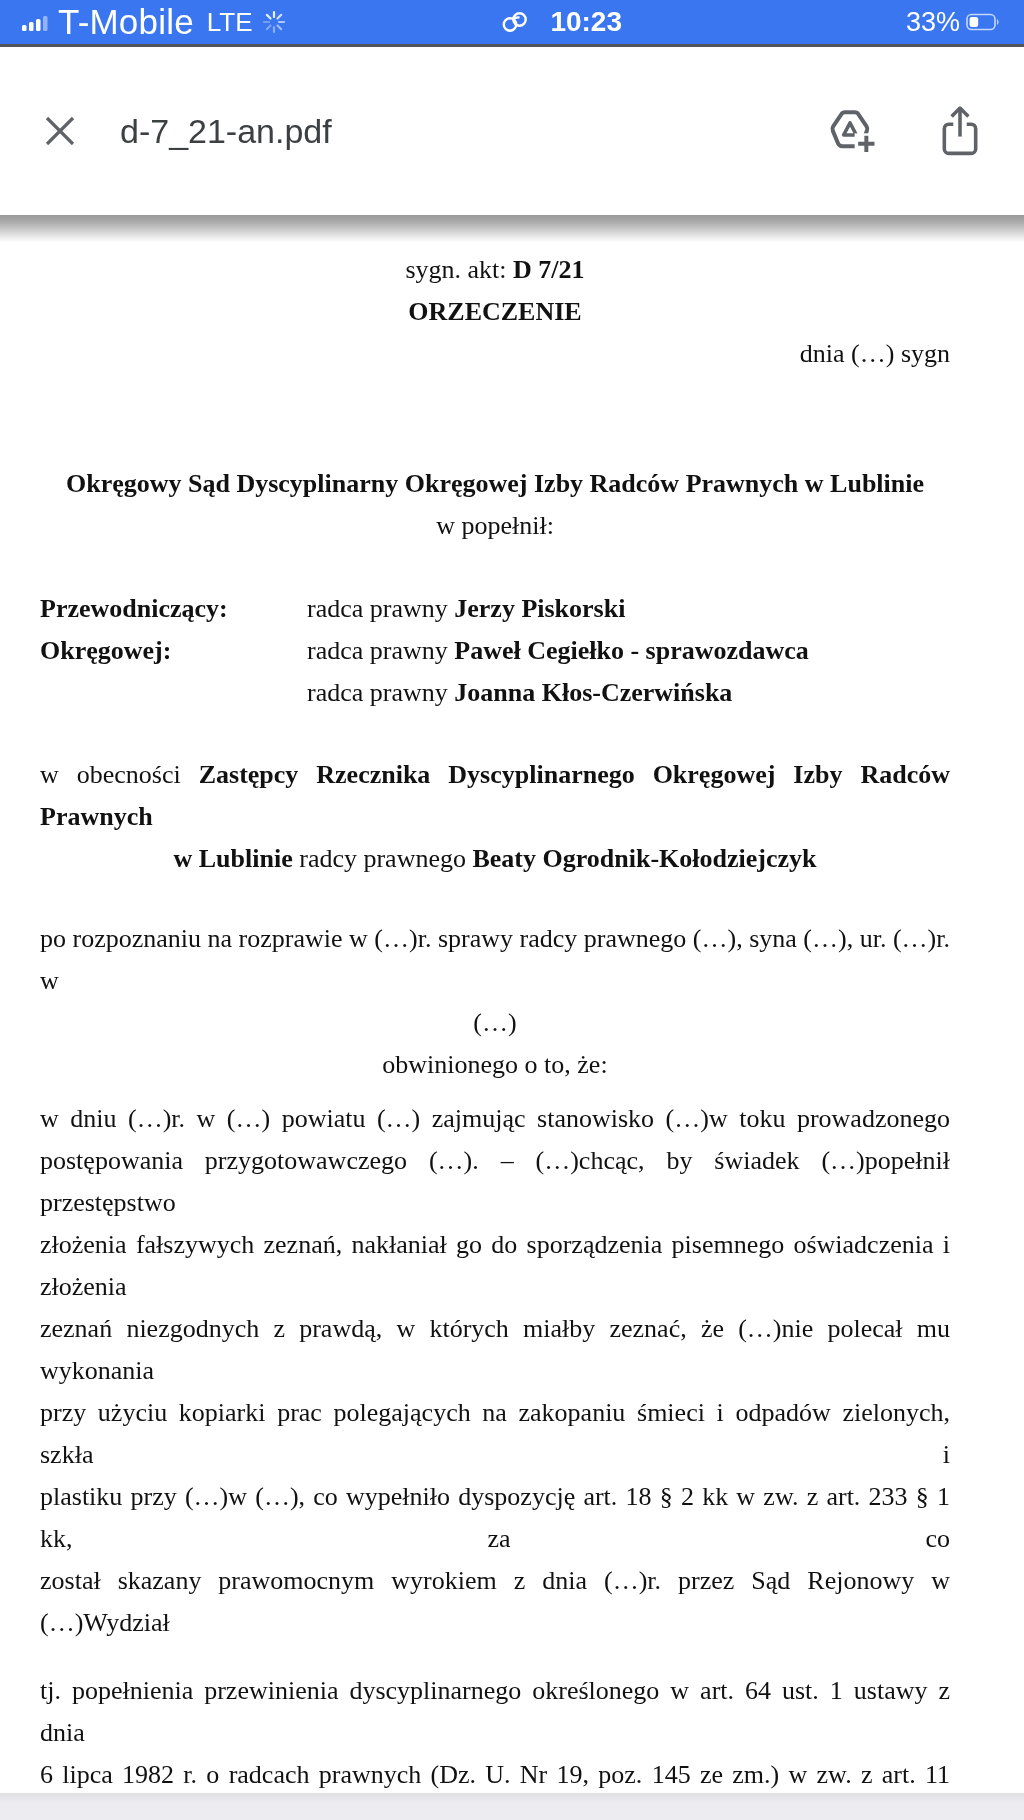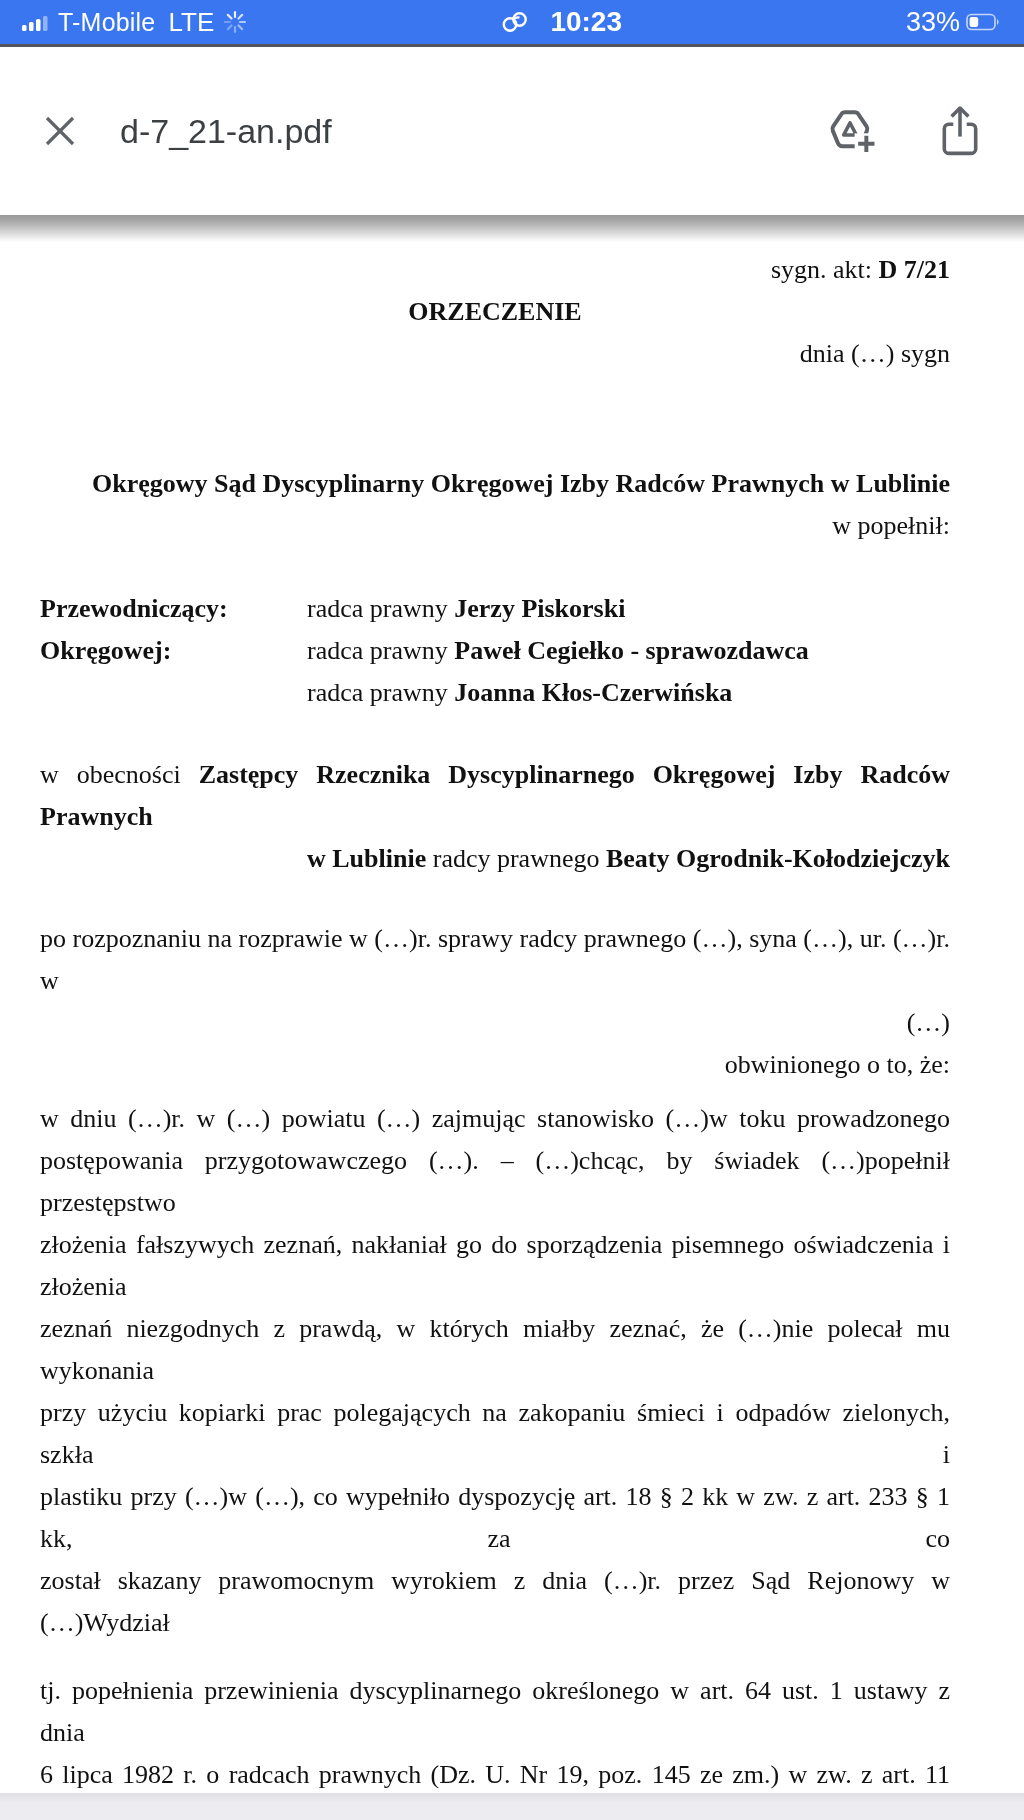--- a/index.html
+++ b/index.html
@@ -3,21 +3,21 @@
 <meta charset="utf-8">
 <style>
   * { margin:0; padding:0; box-sizing:border-box; }
   html,body { width:1024px; height:1820px; overflow:hidden; background:#fff;
               font-family:"Liberation Sans", sans-serif; }
 
   
   .statusbar { height:44px; background:#3A76F0; display:flex; align-items:center;
                color:#fff; position:relative; padding:0 22px; }
   .statusbar .left { display:flex; align-items:center; gap:9px; }
-  .carrier { font-size:25px; letter-spacing:.2px; }
+  .carrier { font-size:35px; letter-spacing:.2px; }
   .network { font-size:26px; margin-left:4px; }
   .sb-center { position:absolute; left:0; right:0; margin:auto; width:220px;
                display:flex; align-items:center; justify-content:flex-end; gap:20px; }
   .time { font-size:28px; font-weight:700; }
   .sb-right { margin-left:auto; display:flex; align-items:center; gap:6px; }
   .battpct { font-size:27px; }
   .statusline { height:3px; background:#53555A; }
 
   
   .header { height:168px; background:#fff; display:flex; align-items:center;
@@ -29,21 +29,21 @@
   .hdr-icons { margin-left:auto; display:flex; align-items:center; gap:54px; }
   .hdr-btn { width:56px; height:56px; display:flex; align-items:center;
              justify-content:center; cursor:pointer; }
 
   
   .docwrap { position:relative; height:1606px; background:#fff; }
   .page-shadow { position:absolute; top:0; left:0; right:0; height:28px;
                  background:linear-gradient(to bottom,#999 0px,#ABABAB 7px,rgba(250,250,250,0) 27px); }
   .doc { padding:34px 74px 0 40px; font-family:"Liberation Serif", serif;
          font-size:26px; line-height:42px; color:#111; }
-  .dline { text-align:right; min-height:42px; }
+  .dline { text-align:center; min-height:42px; }
   .dline.j { text-align:justify; text-align-last:justify; }
   .dline.a-c { text-align:center; text-align-last:center; }
   .dline.a-r { text-align:right; text-align-last:right; }
   .blk-court { margin-top:88px; }
   .blk-panel { margin-top:41px; }
   .panel-row { display:flex; }
   .panel-role { width:267px; font-weight:bold; flex-shrink:0; }
   .blk-presence { margin-top:40px; }
   .blk-hearing { margin-top:38px; }
   .blk-charge { margin-top:12px; }

